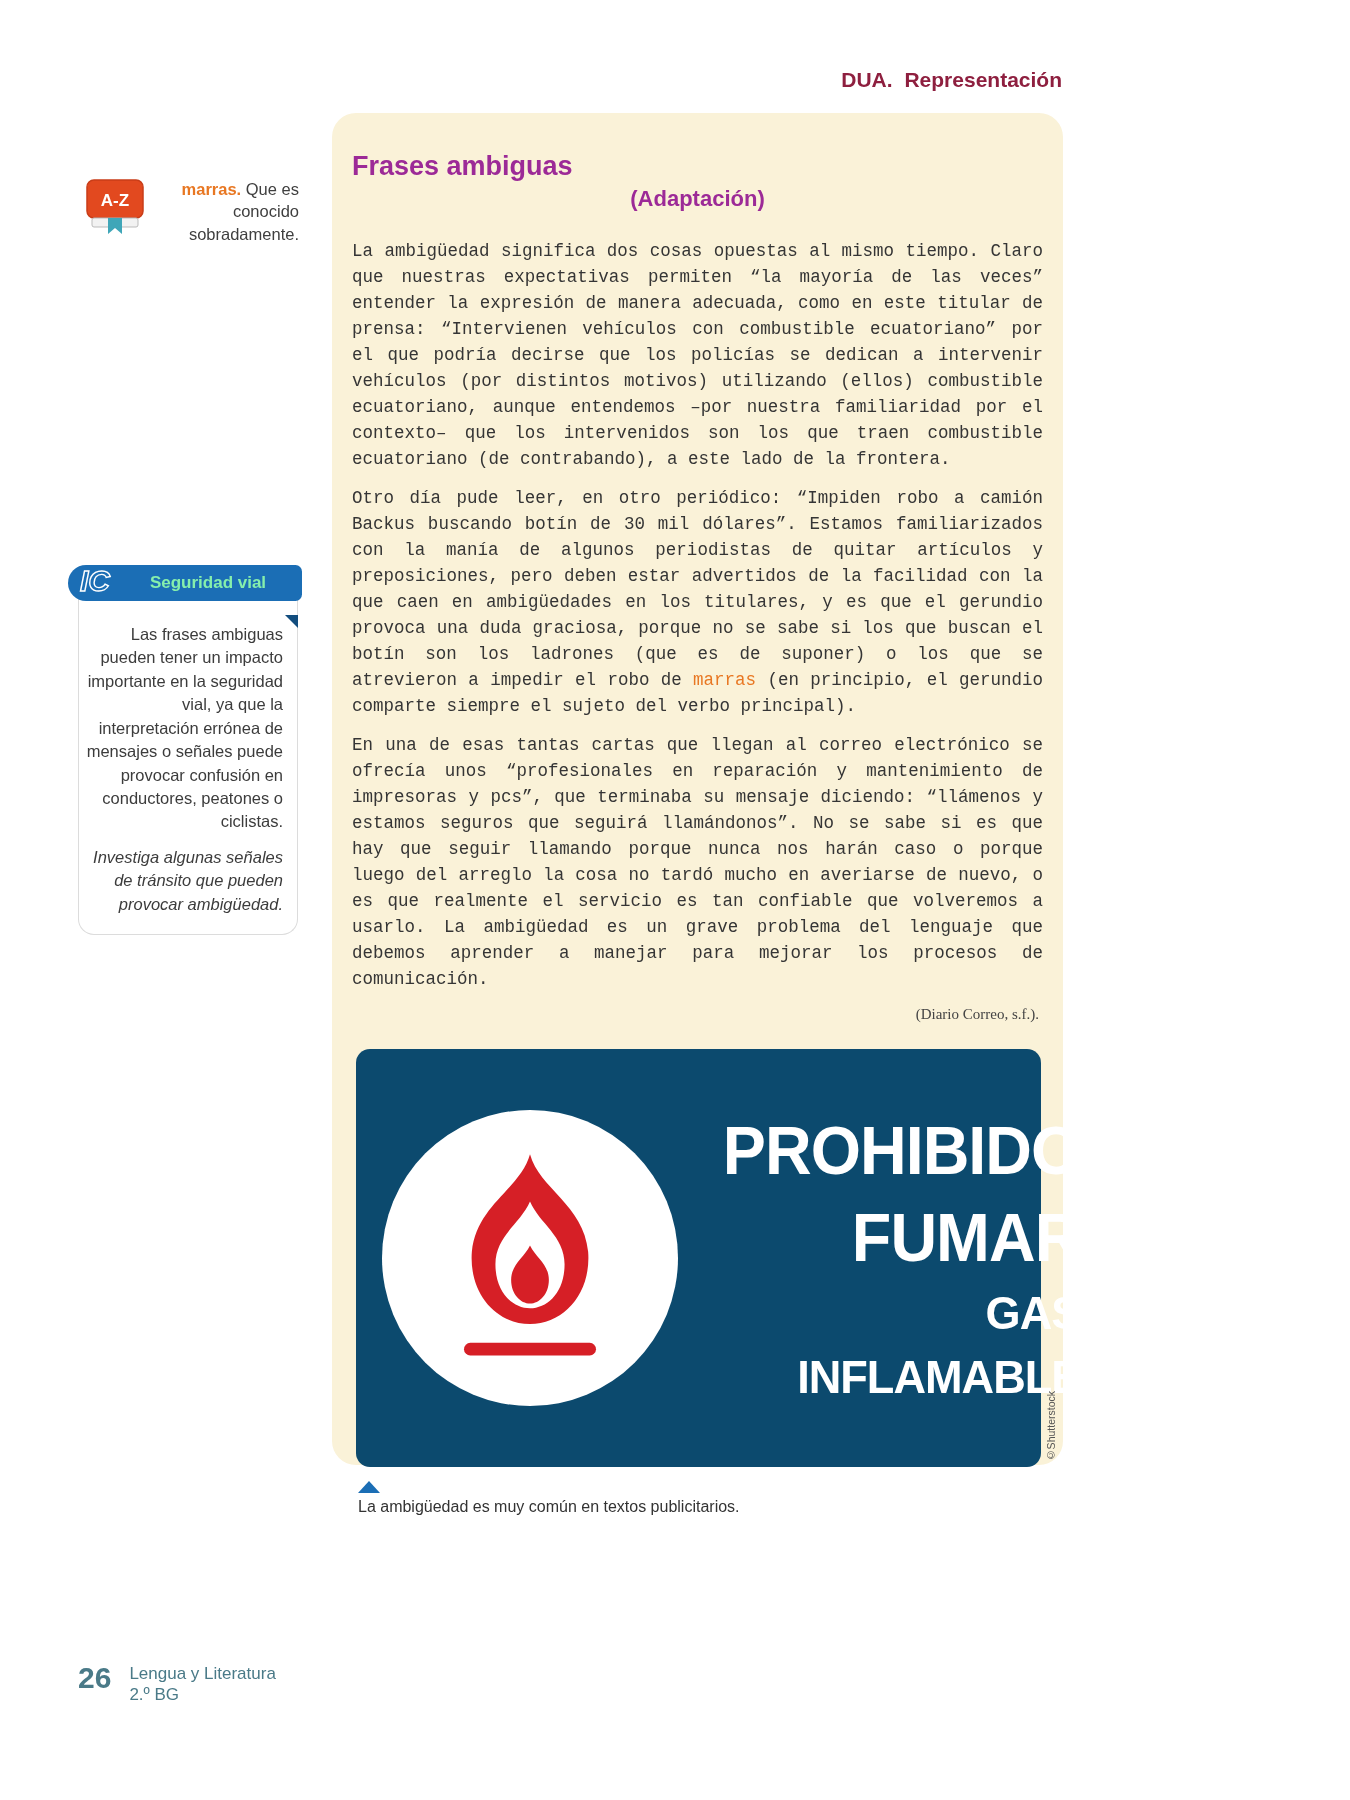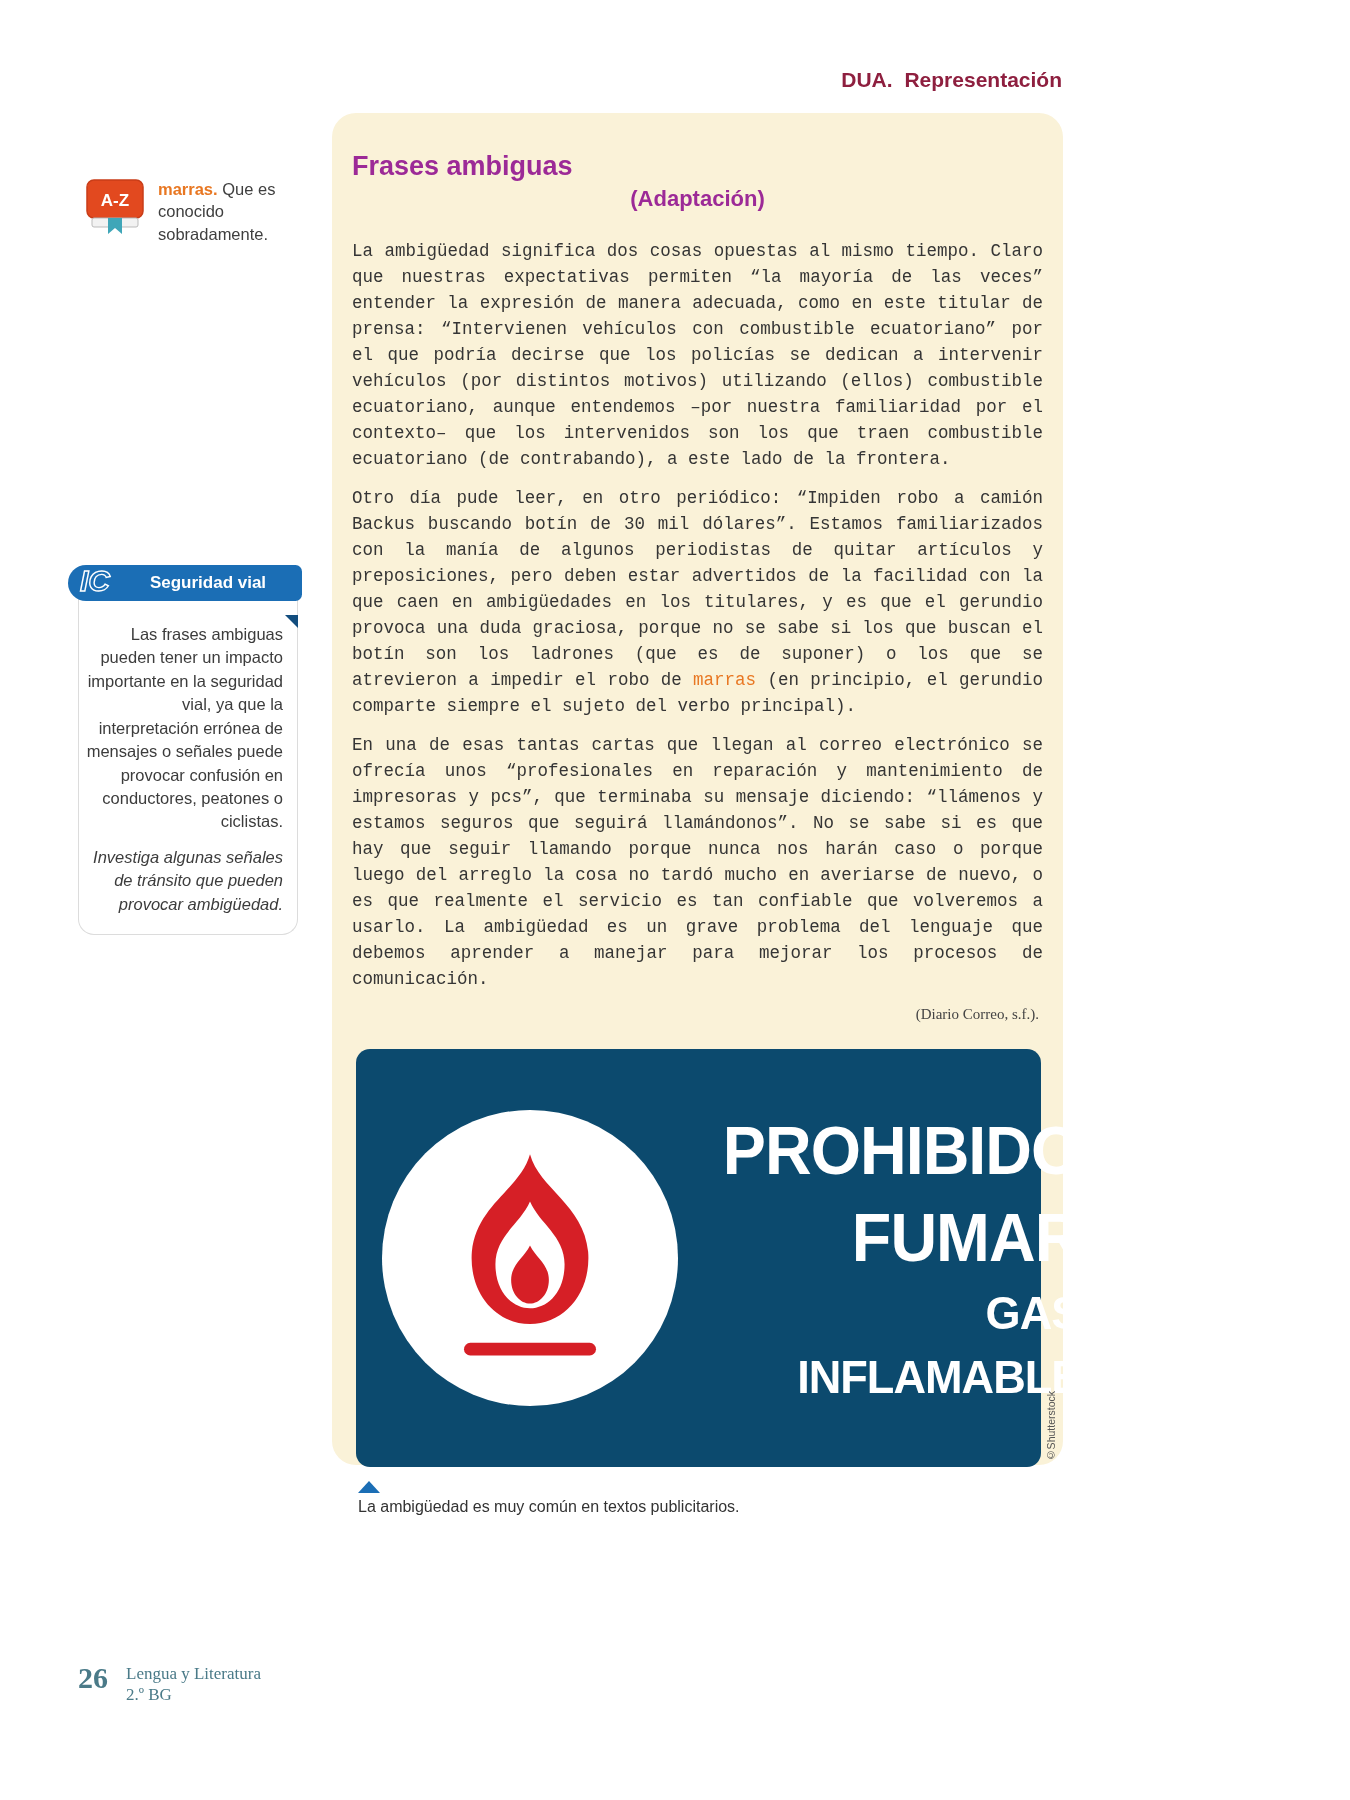--- a/index.html
+++ b/index.html
@@ -4,28 +4,28 @@
 <style>
   * { margin: 0; padding: 0; box-sizing: border-box; }
   html, body { width: 1350px; height: 1800px; background: #ffffff; font-family: "Liberation Sans", sans-serif; position: relative; overflow: hidden; }
 
   
   .page-header { position: absolute; top: 68px; right: 288px; font-size: 21px; }
   .dua { color: #8e1f3f; font-weight: bold; }
   .dua-section { color: #8e1f3f; font-weight: bold; margin-left: 6px; }
 
   
-  .glossary { position: absolute; left: 84px; top: 178px; width: 215px; display: flex; gap: 12px; }
+  .glossary { position: absolute; left: 84px; top: 178px; width: 215px; display: flex; gap: 20px; text-align: right; }
   .glossary-text { font-size: 16.5px; line-height: 1.35; color: #3f3f3f; width: 140px; }
   .gloss-term { color: #e87722; font-weight: bold; }
 
   
   .sidebar-box { position: absolute; left: 68px; top: 565px; width: 234px; }
   .sidebar-head { position: relative; background: #1b6eb5; border-radius: 28px 10px 10px 28px; height: 36px; display: flex; align-items: center; padding: 0 10px 0 8px; z-index: 2; }
-  .sidebar-head-title { color: #ffffff; font-weight: bold; font-size: 17px; flex: 1; text-align: center; }
+  .sidebar-head-title { color: #86efac; font-weight: bold; font-size: 17px; flex: 1; text-align: center; }
   .sidebar-fold { position: absolute; right: 4px; top: 50px; width: 0; height: 0; border-top: 13px solid #124d7e; border-left: 13px solid transparent; }
   .sidebar-body { border: 1px solid #dcdcdc; border-top: none; border-radius: 0 0 16px 16px; margin: -14px 4px 0 10px; padding: 36px 14px 18px 6px; background: #ffffff; }
   .sidebar-paragraph { font-size: 16.5px; line-height: 1.42; color: #3c3c3c; text-align: right; }
   .sidebar-prompt { font-size: 16.5px; line-height: 1.42; color: #3c3c3c; text-align: right; font-style: italic; margin-top: 12px; }
 
   
   .panel { position: absolute; left: 332px; top: 113px; width: 731px; height: 1352px; background: #faf2d8; border-radius: 24px; padding: 38px 20px 30px 20px; }
   .article-title { text-align: left; color: #9c2a97; font-weight: bold; font-size: 27px; }
   .article-subtitle { text-align: center; color: #9c2a97; font-weight: bold; font-size: 22px; margin-top: 4px; }
   .article-body { margin-top: 26px; font-family: Liberation Mono, monospace; font-size: 17.5px; line-height: 26px; color: #353535; text-align: justify; }
@@ -41,21 +41,21 @@
   .sign-line1, .sign-line2 { font-size: 68px; line-height: 1.28; letter-spacing: -1px; transform: scaleX(0.95); transform-origin: right center; }
   .sign-line3 { font-size: 46px; line-height: 1.4; letter-spacing: -1px; transform: scaleX(0.98); transform-origin: right center; }
   .credit { position: absolute; right: -16px; bottom: 6px; writing-mode: vertical-rl; transform: rotate(180deg); font-size: 10.5px; color: #555555; }
 
   
   .caption-block { margin: 14px 0 0 6px; }
   .caption-triangle { width: 0; height: 0; border-left: 11px solid transparent; border-right: 11px solid transparent; border-bottom: 12px solid #1b6eb5; margin-bottom: 5px; }
   .caption-text { font-size: 16px; color: #333333; }
 
   
-  .footer { position: absolute; left: 78px; top: 1663px; display: flex; gap: 18px; align-items: flex-start; color: #4a7a88; font-family: Liberation Serif, serif; }
+  .footer { position: absolute; left: 78px; top: 1663px; display: flex; gap: 18px; align-items: flex-start; color: #4a7a88; }
   .footer-page { font-size: 30px; font-weight: bold; line-height: 1; }
   .footer-book { font-size: 17px; line-height: 1.25; }
 </style>
 </head>
 <body>
 
 <div class="page-header">
   <span class="dua">DUA.</span>
   <span class="dua-section">Representación</span>
 </div>

